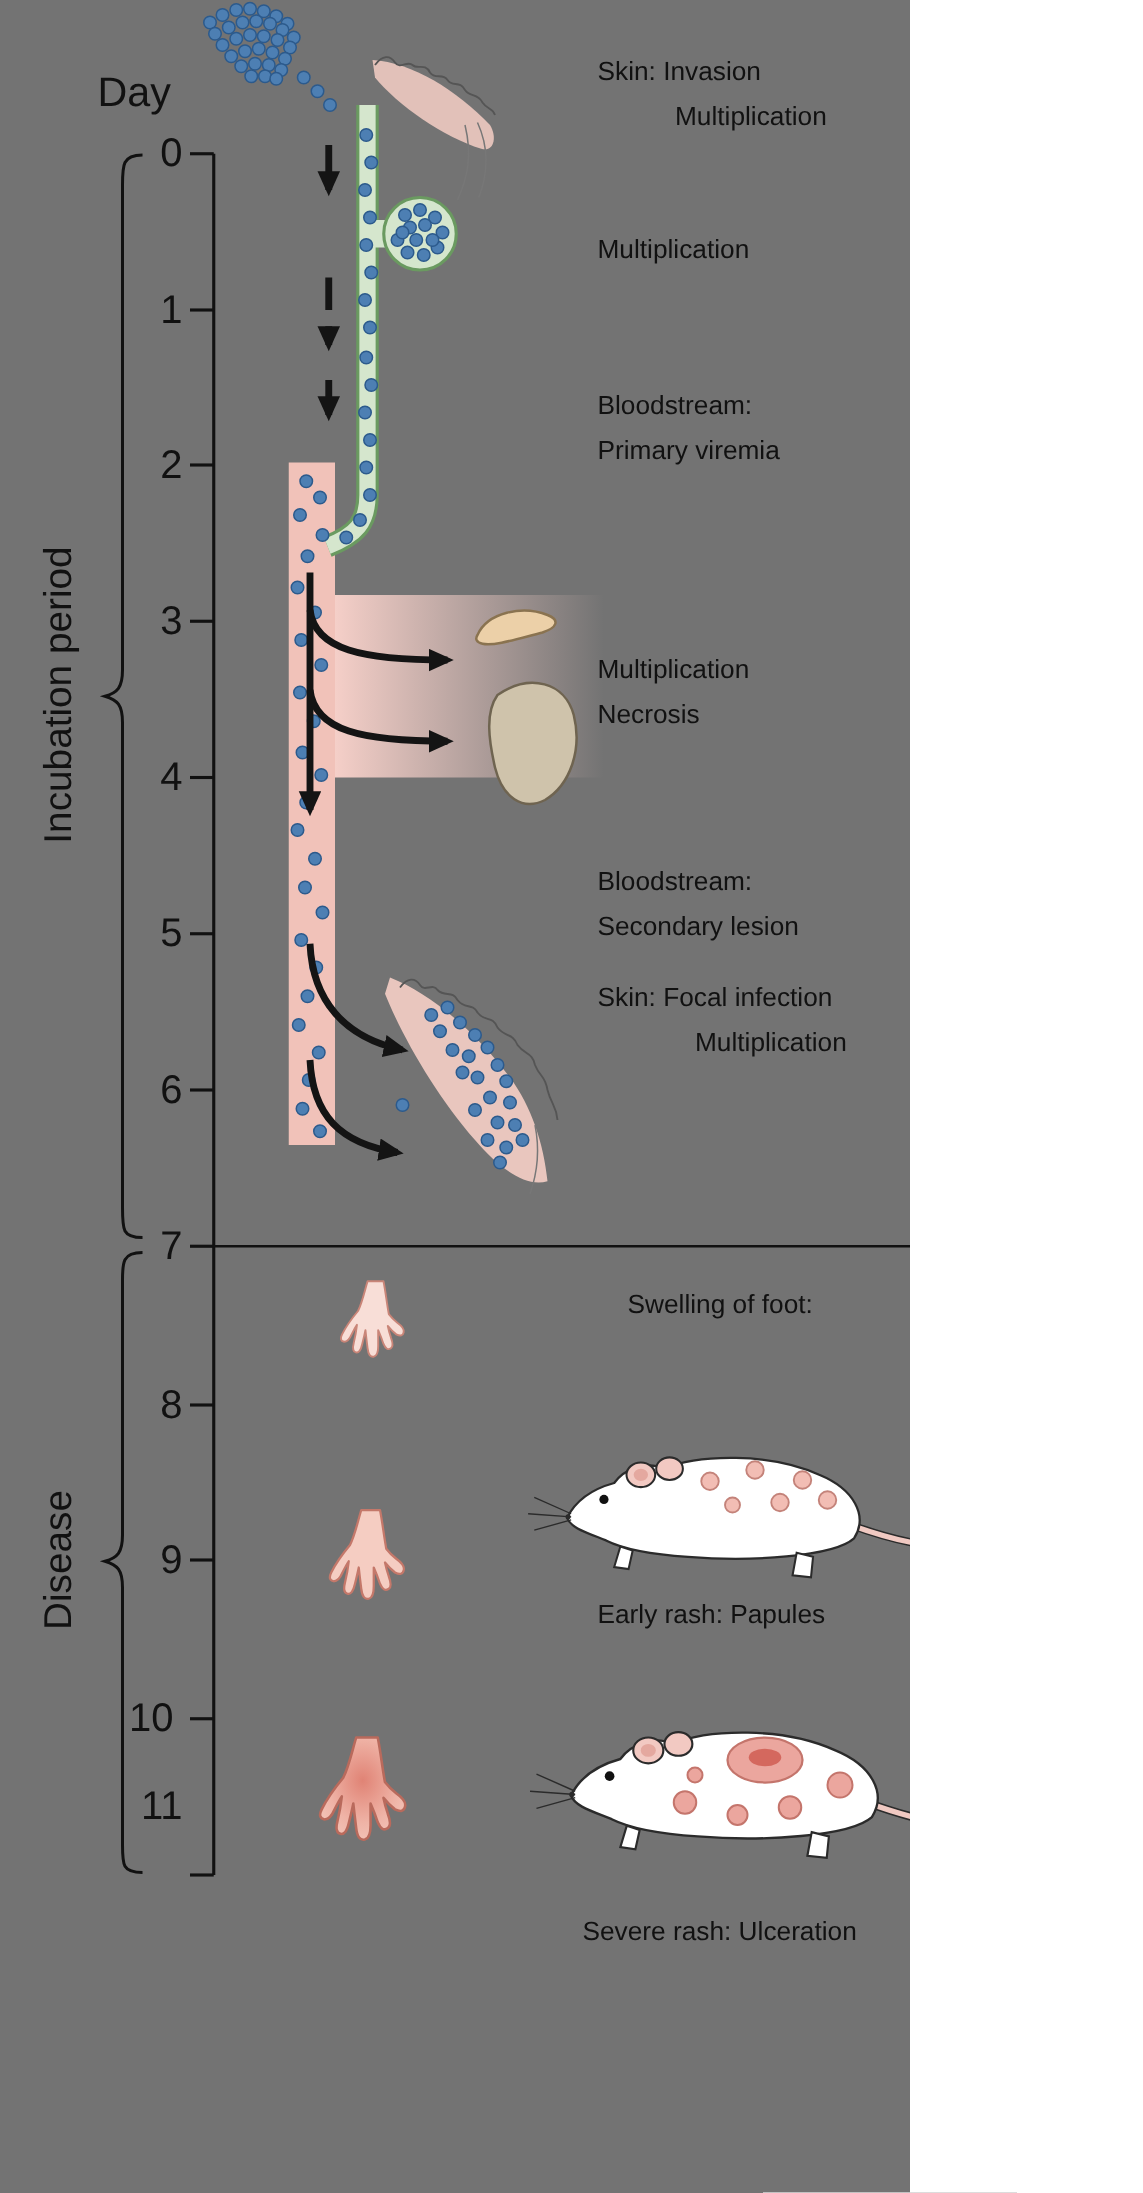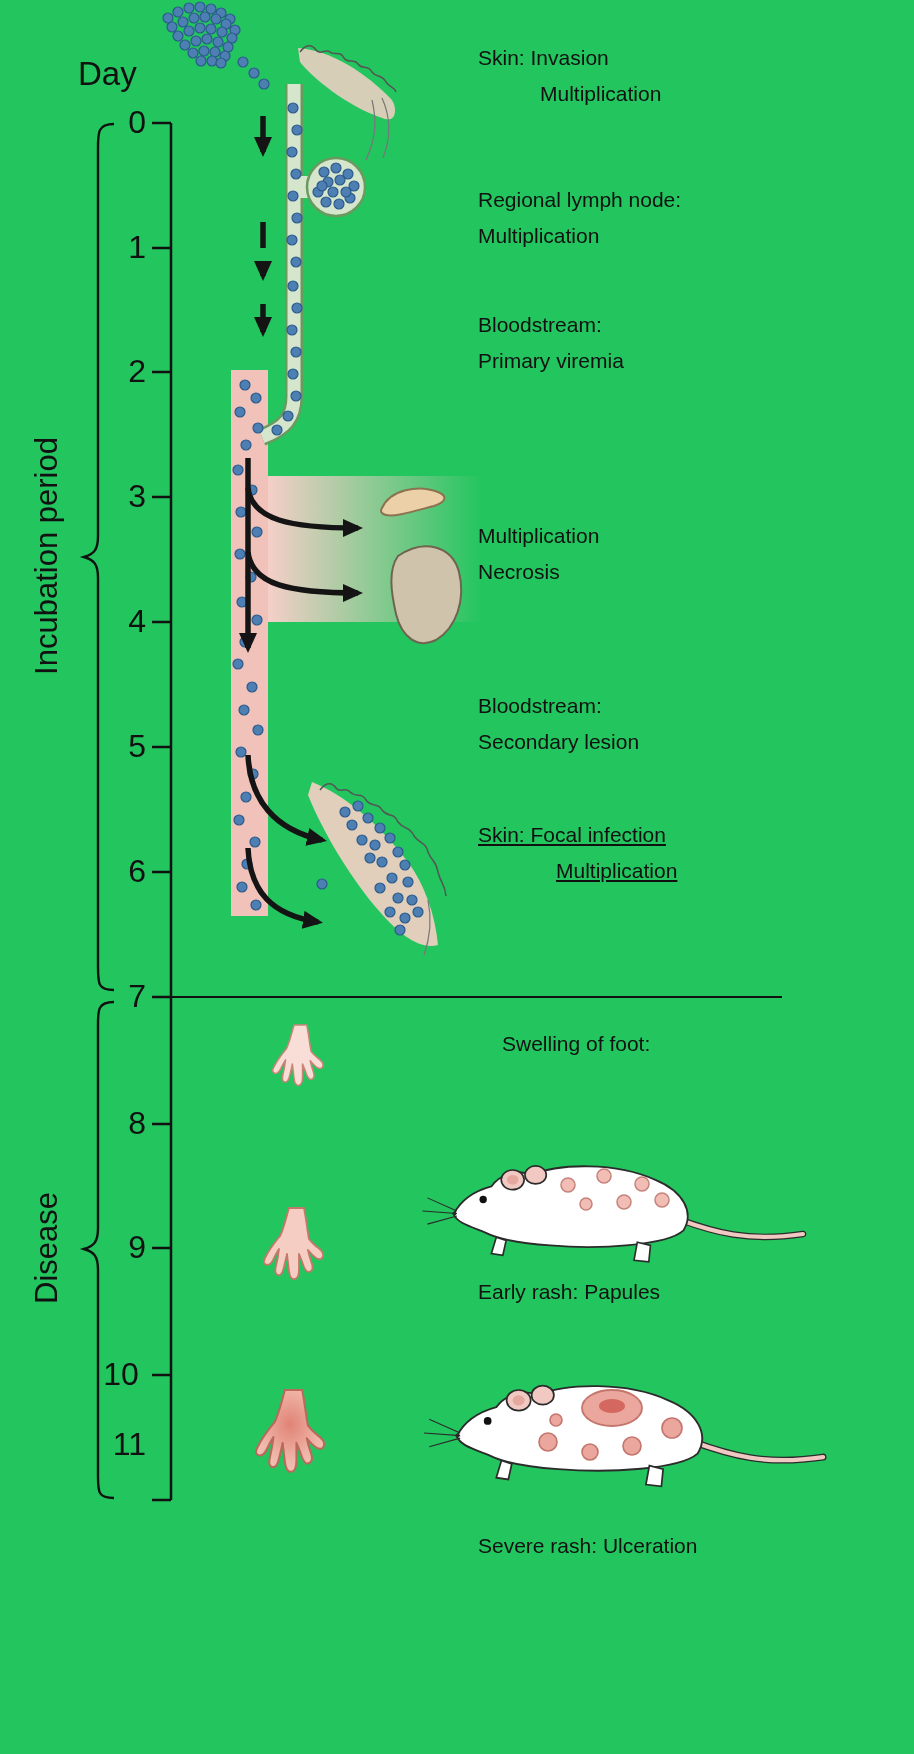--- a/index.html
+++ b/index.html
@@ -1,16 +1,16 @@
 <!DOCTYPE html>
 <html><head>
 <meta charset="utf-8">
 <style>
   html,body{margin:0;padding:0;background:#ffffff;}
-  #page{position:relative;width:914px;height:1754px;background:#22c55e;overflow:hidden;
+  #page{position:relative;width:728px;height:1754px;background:#737373;overflow:hidden;
         font-family:"Liberation Sans",sans-serif;color:#151515;}
   #art{position:absolute;left:0;top:0;}
   .lbl{position:absolute;font-size:21px;line-height:36px;color:#111;}
   .lbl .ln{white-space:nowrap;}
   .daynum{position:absolute;width:50px;text-align:right;font-size:32px;color:#111;}
   .dayhead{position:absolute;font-size:33px;color:#111;}
   .vlabel{position:absolute;font-size:31px;color:#111;white-space:nowrap;
           transform:translate(-50%,-50%) rotate(-90deg);}
   .ind62{padding-left:62px;}
   .ind78{padding-left:78px;}
@@ -299,49 +299,48 @@
 
   <div class="vlabel" style="left:47px;top:556px;">Incubation period</div>
   <div class="vlabel" style="left:47px;top:1248px;">Disease</div>
 
   <div class="lbl" style="left:478px;top:40px;">
     <div class="ln">Skin: Invasion</div>
     <div class="ln ind62">Multiplication</div>
   </div>
 
   <div class="lbl" style="left:478px;top:182px;">
-    <div class="ln">Regional lymph node:</div>
     <div class="ln">Multiplication</div>
   </div>
 
   <div class="lbl" style="left:478px;top:307px;">
     <div class="ln">Bloodstream:</div>
     <div class="ln">Primary viremia</div>
   </div>
 
   <div class="lbl" style="left:478px;top:518px;">
     <div class="ln">Multiplication</div>
     <div class="ln">Necrosis</div>
   </div>
 
   <div class="lbl" style="left:478px;top:688px;">
     <div class="ln">Bloodstream:</div>
     <div class="ln">Secondary lesion</div>
   </div>
 
-  <div class="lbl" style="left:478px;top:817px;text-decoration:underline;">
+  <div class="lbl" style="left:478px;top:781px;">
     <div class="ln">Skin: Focal infection</div>
     <div class="ln ind78">Multiplication</div>
   </div>
 
   <div class="lbl" style="left:502px;top:1026px;">
     <div class="ln">Swelling of foot:</div>
   </div>
 
   <div class="lbl" style="left:478px;top:1274px;">
     <div class="ln">Early rash: Papules</div>
   </div>
 
-  <div class="lbl" style="left:478px;top:1528px;">
+  <div class="lbl" style="left:466px;top:1528px;">
     <div class="ln">Severe rash: Ulceration</div>
   </div>
 
 </div>
 
 </body></html>

